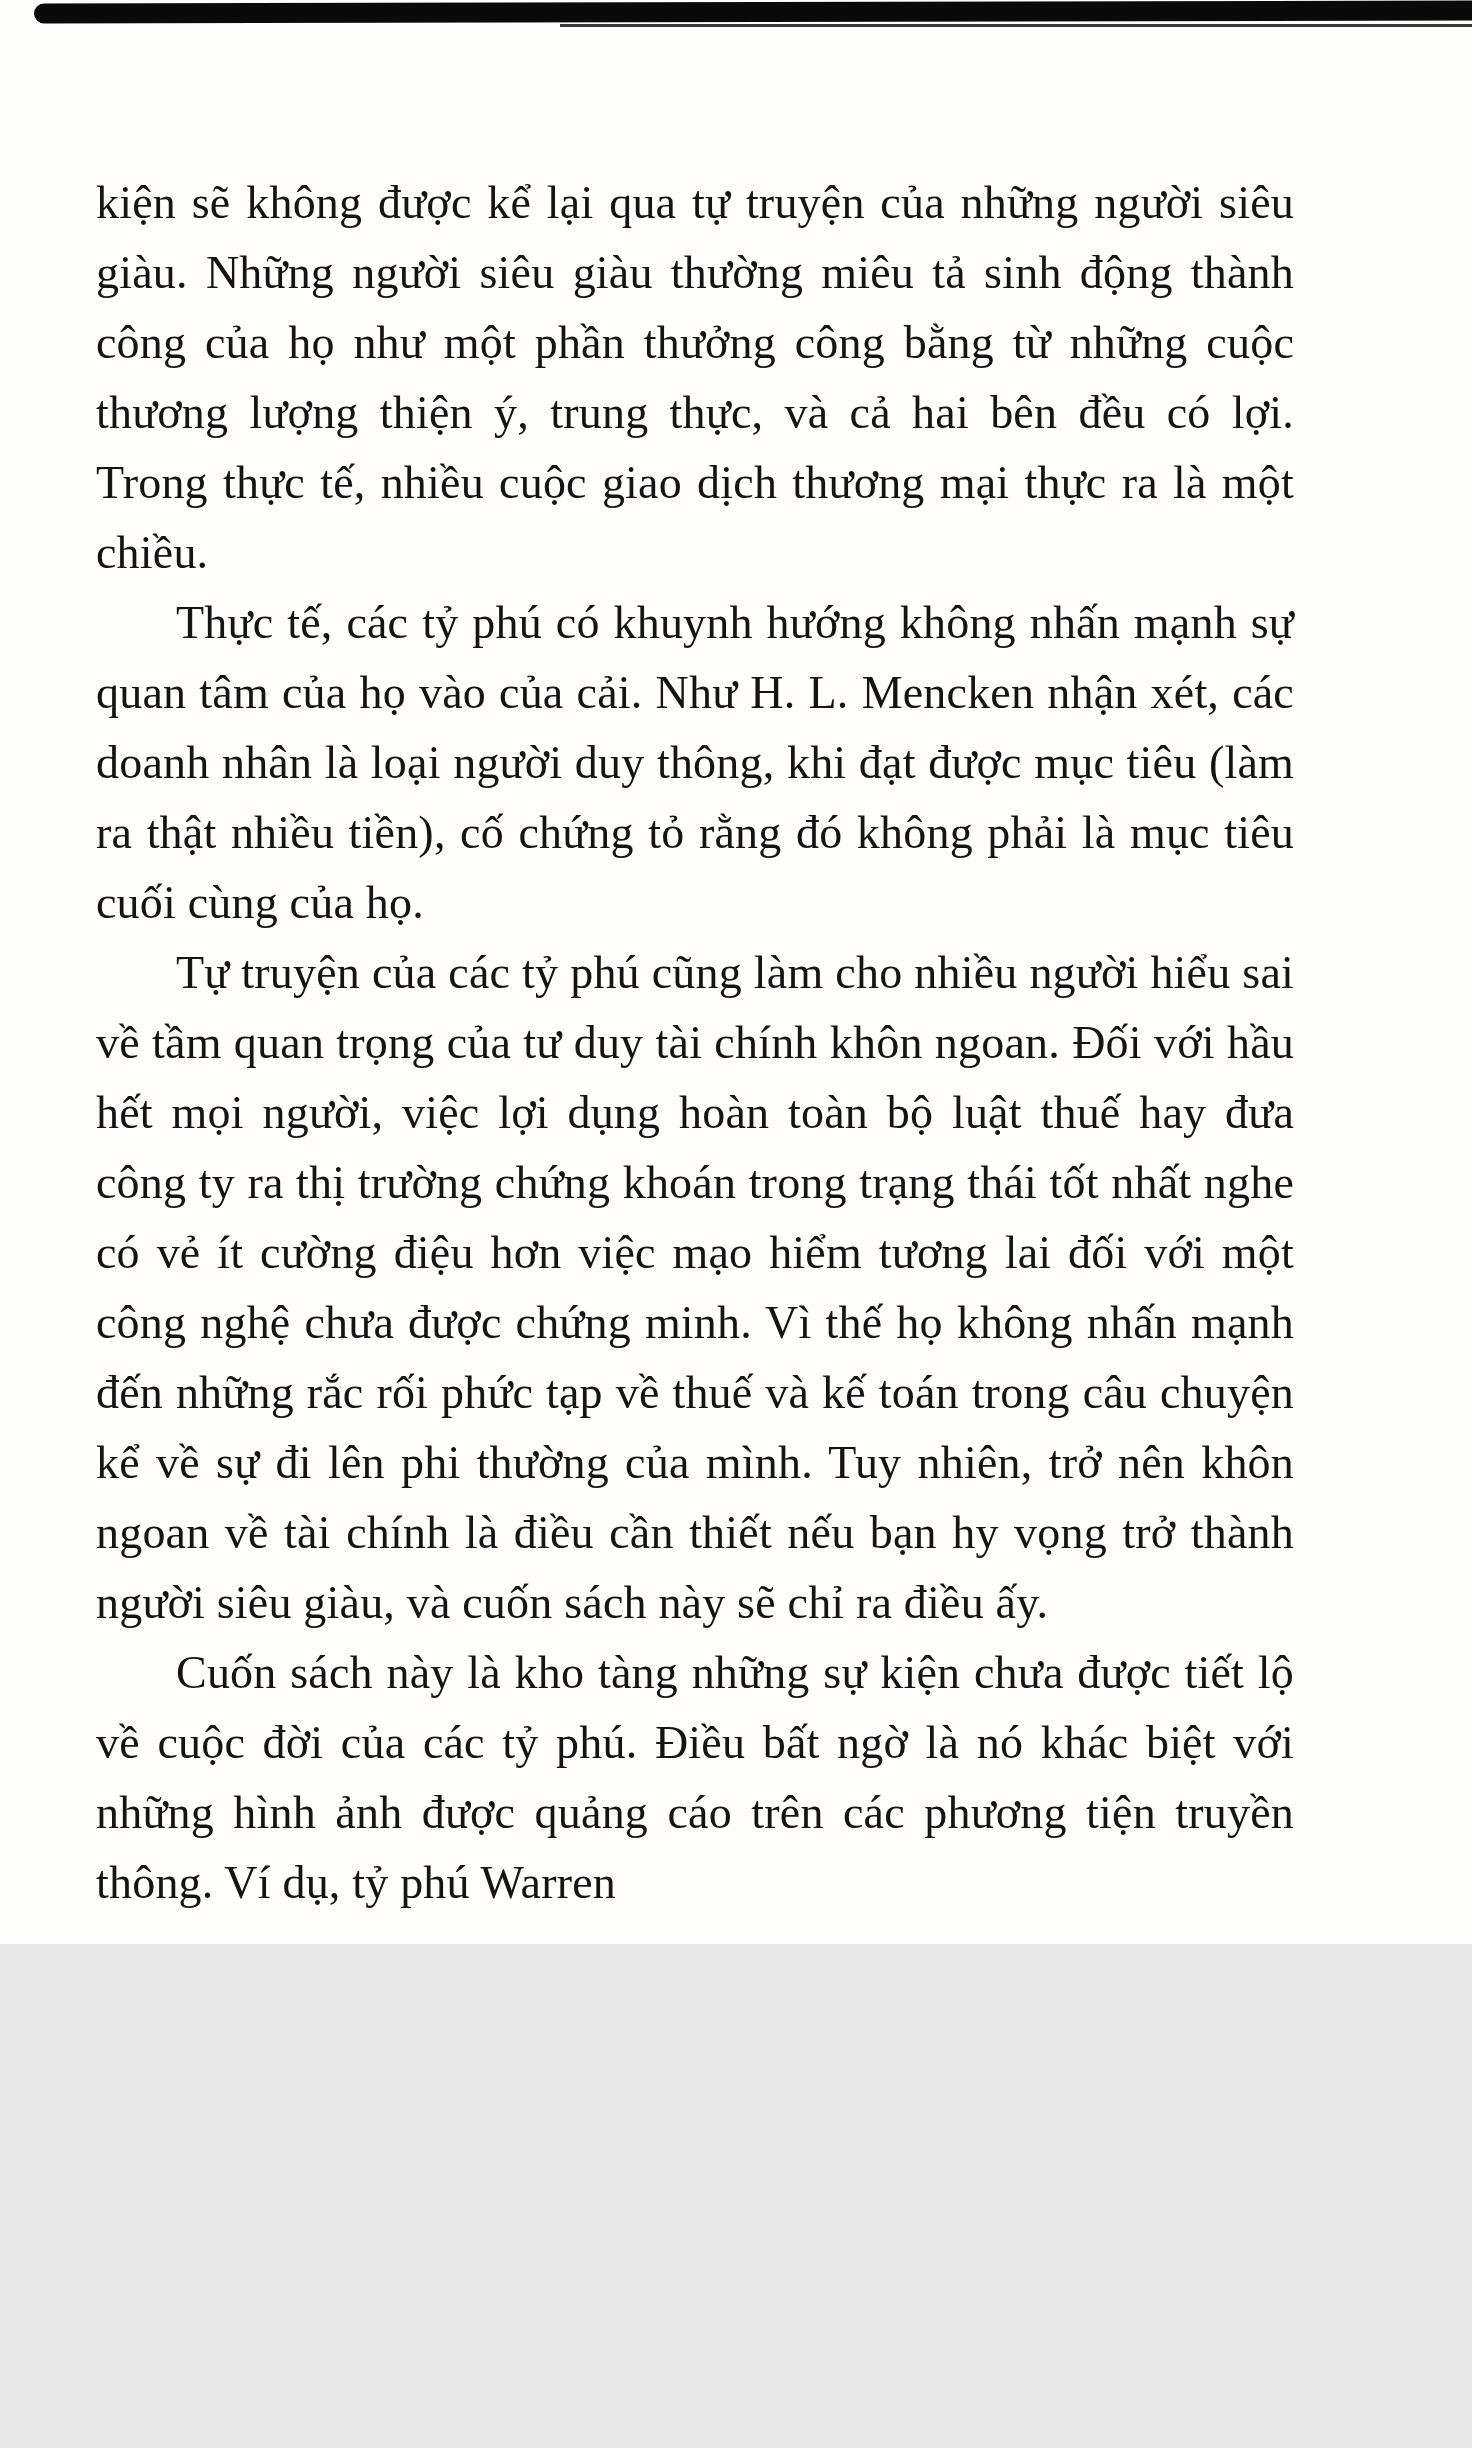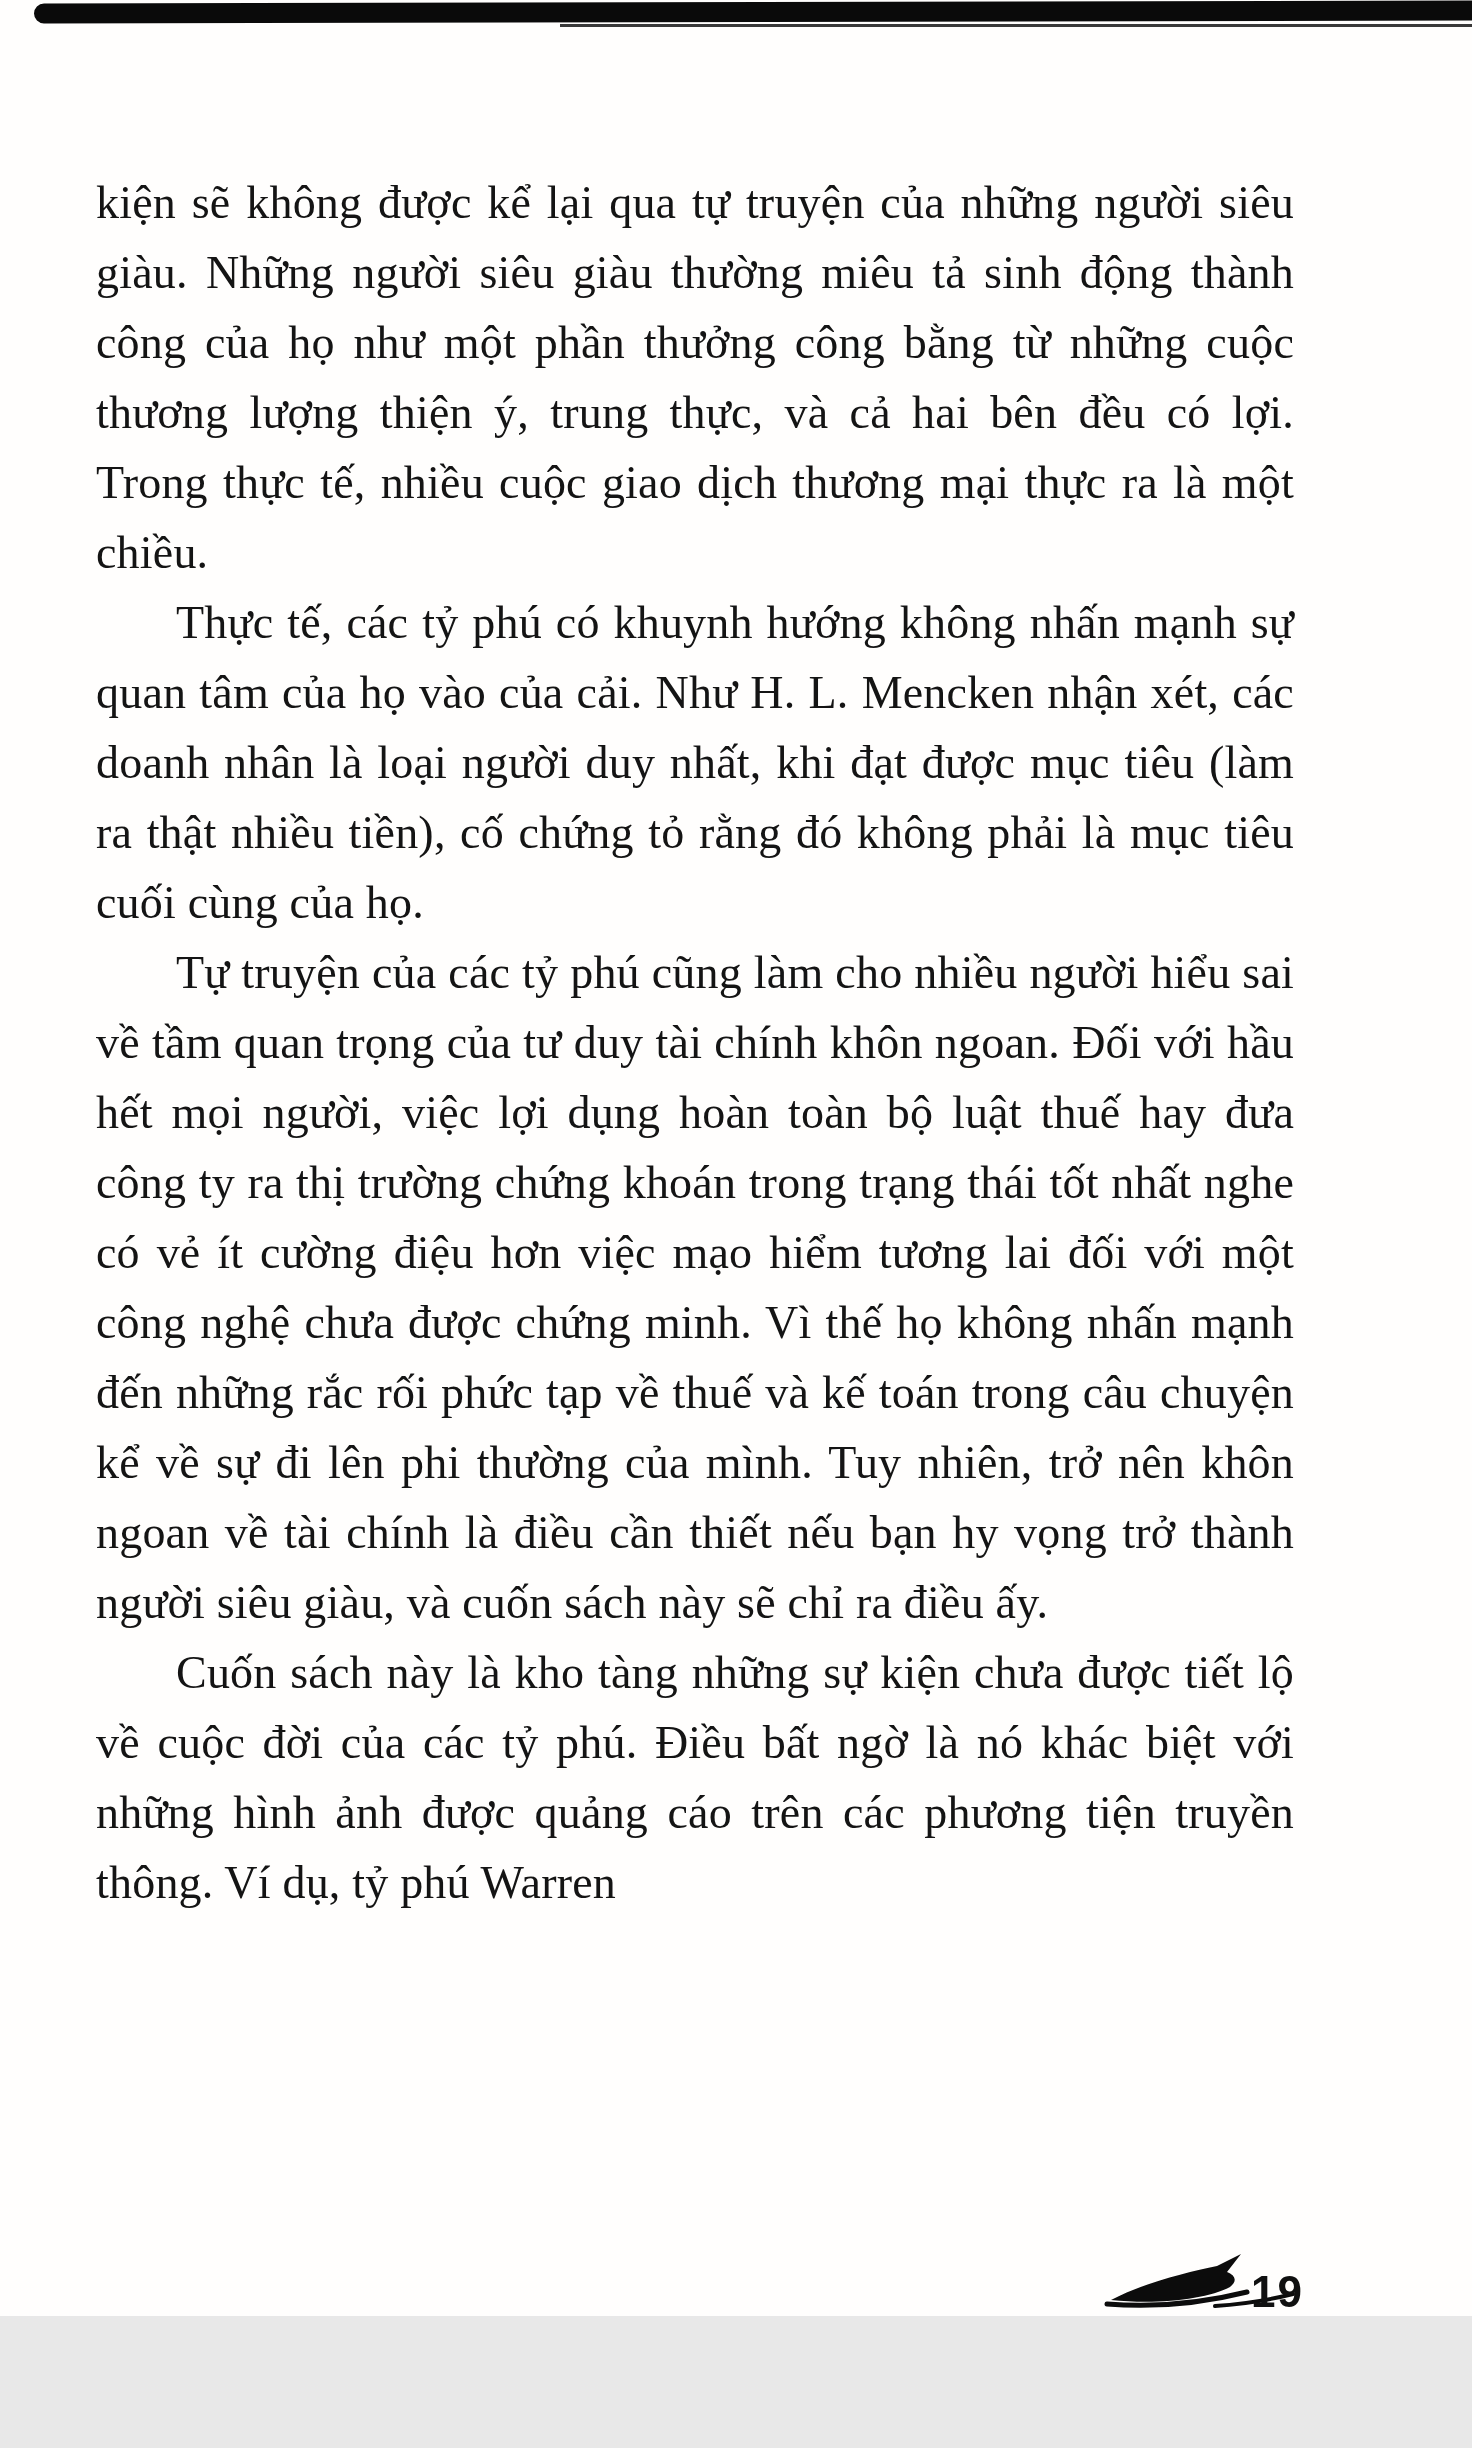--- a/index.html
+++ b/index.html
@@ -3,21 +3,21 @@
 <meta charset="utf-8">
 <style>
   html, body {
     margin: 0;
     padding: 0;
     background: #e8e8e8;
   }
   .page {
     position: relative;
     width: 1472px;
-    height: 2316px;
+    height: 1944px;
     margin: 0 auto;
     background: #fffefd;
     overflow: hidden;
     font-family: "Liberation Serif", "DejaVu Serif", serif;
     color: #141414;
   }
   
   .scan-band {
     position: absolute;
     top: 2px;
@@ -94,21 +94,21 @@
 </head>
 <body>
 
 <div class="page">
 
   <div class="scan-band"></div>
   <div class="scan-band-thin"></div>
 
   <div class="text-block">
     <p class="no-indent">kiện sẽ không được kể lại qua tự truyện của những người siêu giàu. Những người siêu giàu thường miêu tả sinh động thành công của họ như một phần thưởng công bằng từ những cuộc thương lượng thiện ý, trung thực, và cả hai bên đều có lợi. Trong thực tế, nhiều cuộc giao dịch thương mại thực ra là một chiều.</p>
-    <p>Thực tế, các tỷ phú có khuynh hướng không nhấn mạnh sự quan tâm của họ vào của cải. Như H. L. Mencken nhận xét, các doanh nhân là loại người duy nhất, khi đạt được mục tiêu (làm ra thật nhiều tiền), cố chứng tỏ rằng đó không phải là mục tiêu cuối cùng của họ.</p>
+    <p>Thực tế, các tỷ phú có khuynh hướng không nhấn mạnh sự quan tâm của họ vào của cải. Như H. L. Mencken nhận xét, các doanh nhân là loại người duy thông, khi đạt được mục tiêu (làm ra thật nhiều tiền), cố chứng tỏ rằng đó không phải là mục tiêu cuối cùng của họ.</p>
     <p>Tự truyện của các tỷ phú cũng làm cho nhiều người hiểu sai về tầm quan trọng của tư duy tài chính khôn ngoan. Đối với hầu hết mọi người, việc lợi dụng hoàn toàn bộ luật thuế hay đưa công ty ra thị trường chứng khoán trong trạng thái tốt nhất nghe có vẻ ít cường điệu hơn việc mạo hiểm tương lai đối với một công nghệ chưa được chứng minh. Vì thế họ không nhấn mạnh đến những rắc rối phức tạp về thuế và kế toán trong câu chuyện kể về sự đi lên phi thường của mình. Tuy nhiên, trở nên khôn ngoan về tài chính là điều cần thiết nếu bạn hy vọng trở thành người siêu giàu, và cuốn sách này sẽ chỉ ra điều ấy.</p>
     <p>Cuốn sách này là kho tàng những sự kiện chưa được tiết lộ về cuộc đời của các tỷ phú. Điều bất ngờ là nó khác biệt với những hình ảnh được quảng cáo trên các phương tiện truyền thông. Ví dụ, tỷ phú Warren</p>
   </div>
 
   <div class="footer">
     <svg class="flourish" viewBox="0 0 200 72" width="200" height="72" aria-hidden="true">
       <path d="M14 52 C 48 34, 92 24, 120 18 L 144 6 L 130 24 C 138 27 141 33 133 39 C 110 51 62 57 14 52 Z" fill="#0c0c0c"></path>
       <path d="M10 56 C 60 60, 110 54, 150 44" fill="none" stroke="#0c0c0c" stroke-width="5" stroke-linecap="round"></path>
       <path d="M118 58 C 148 56, 172 52, 196 46" fill="none" stroke="#0c0c0c" stroke-width="4" stroke-linecap="round"></path>
     </svg>

